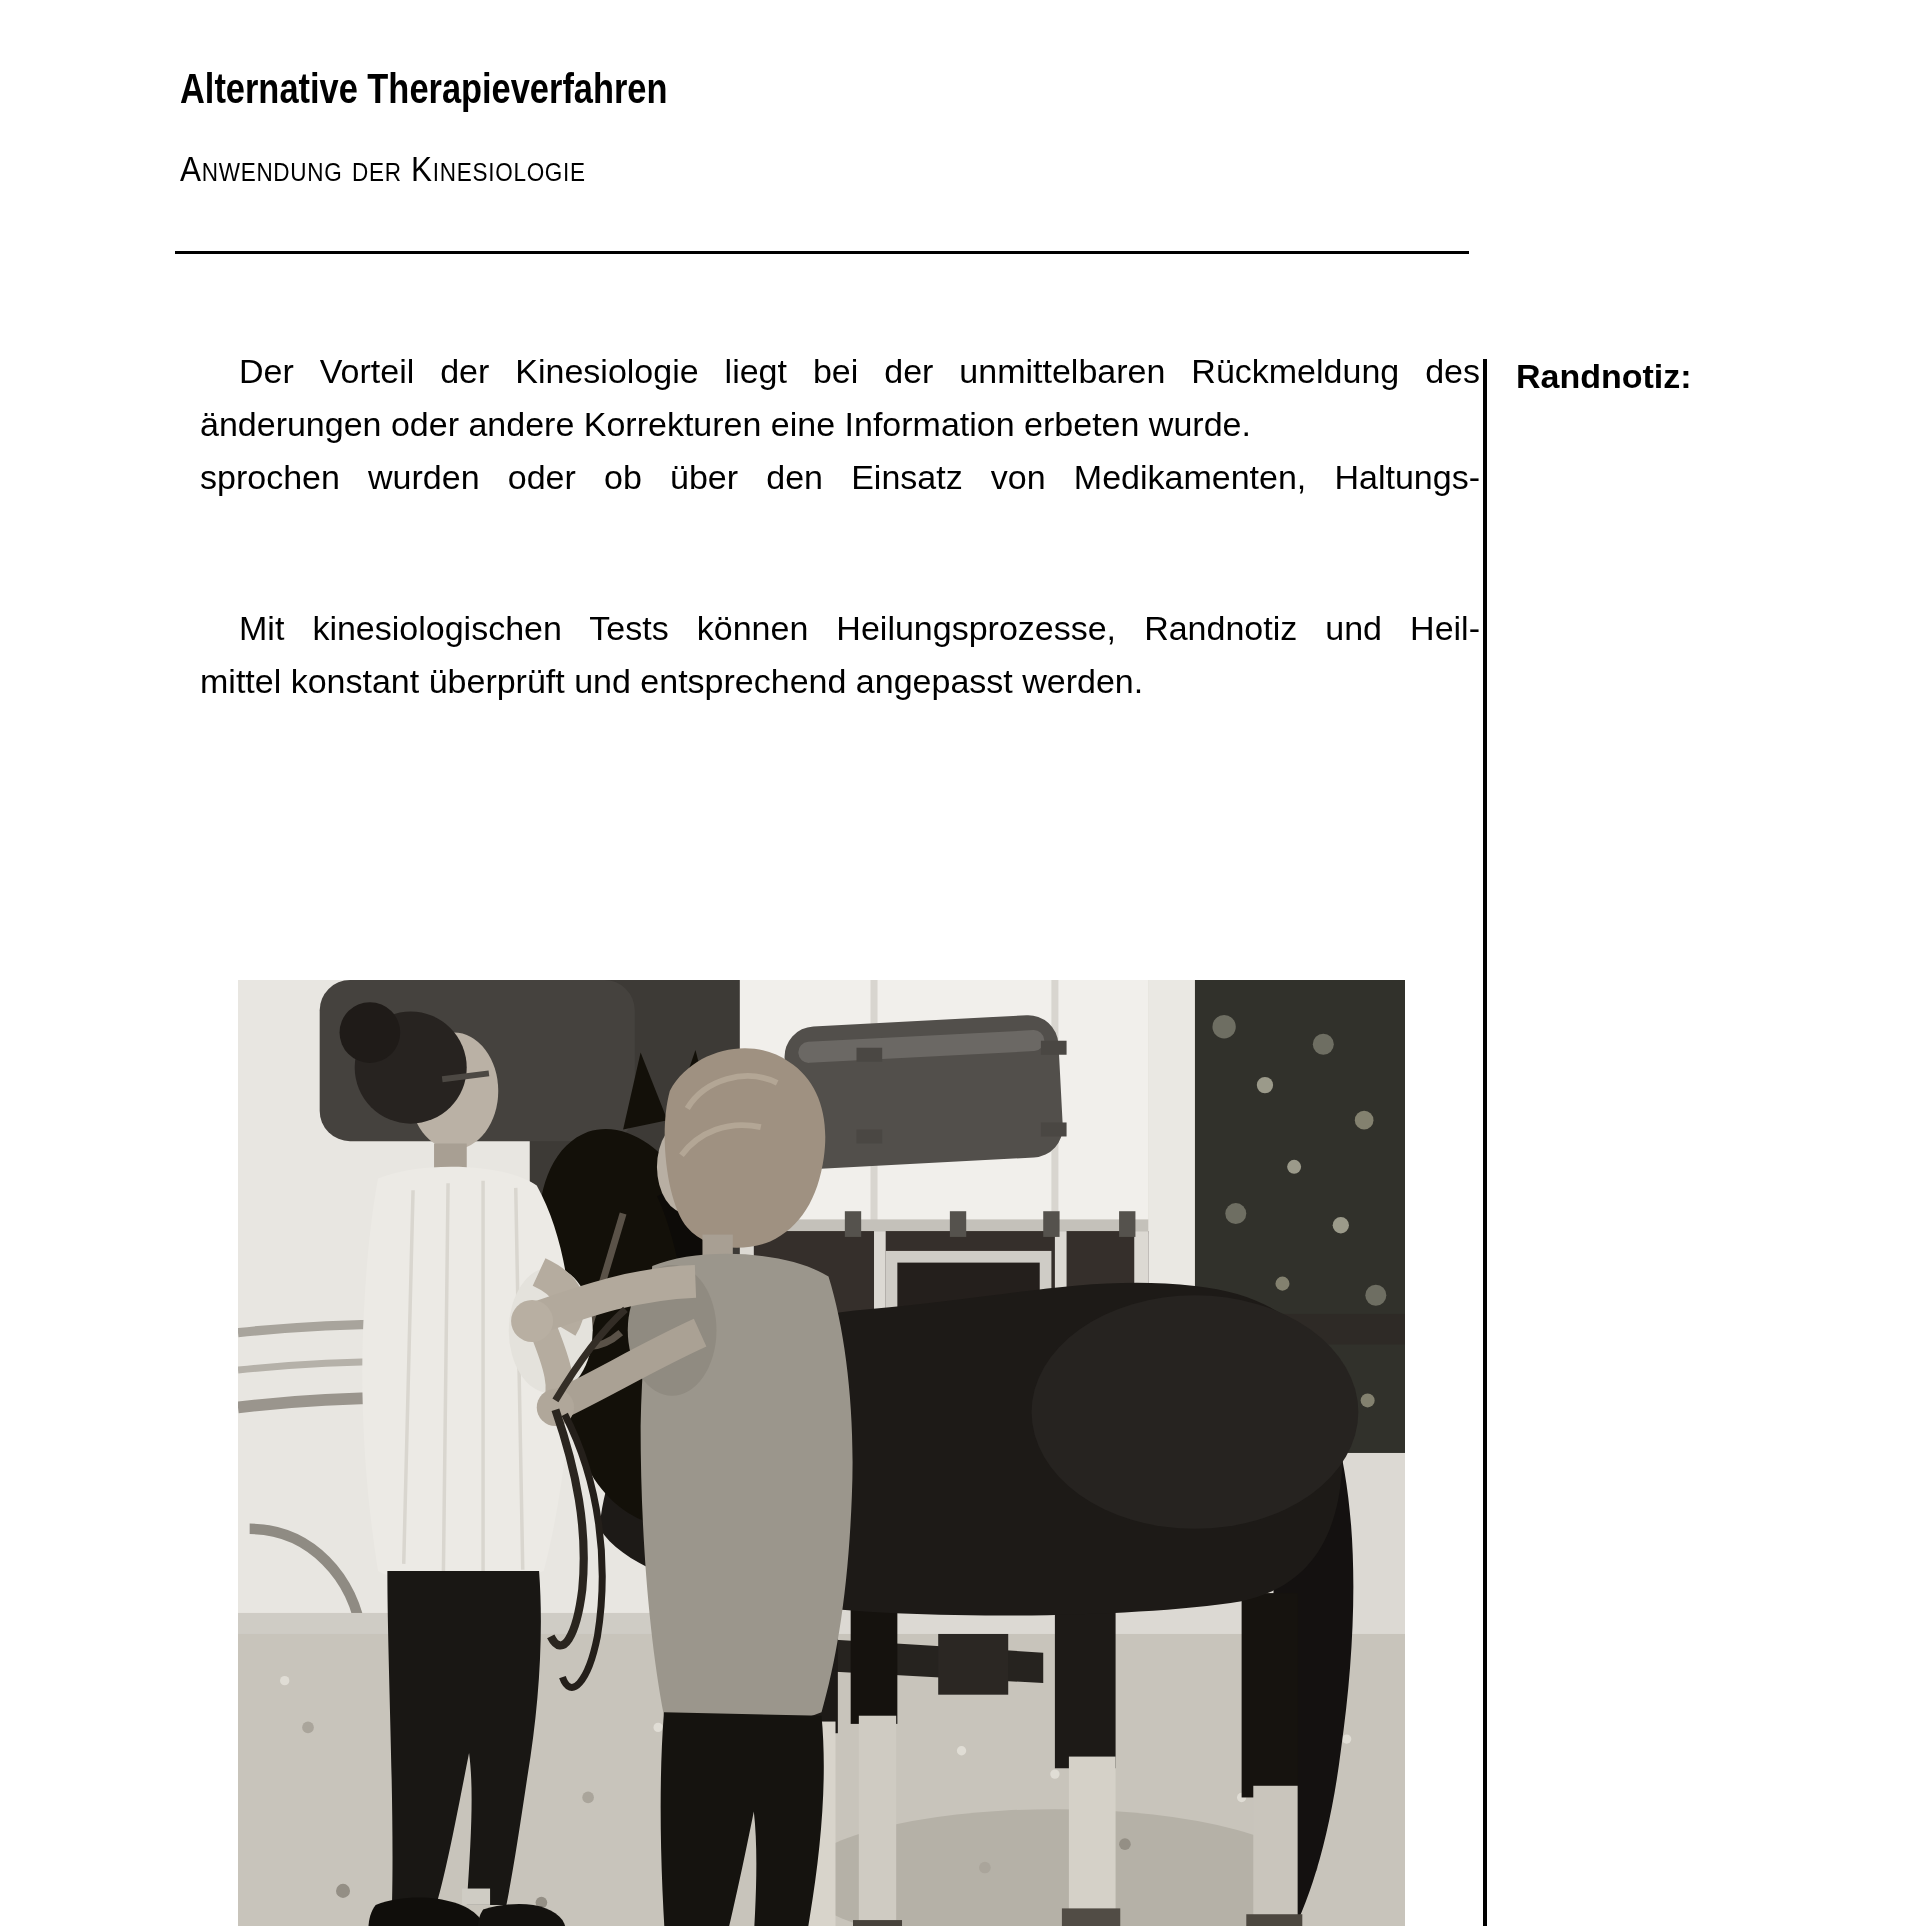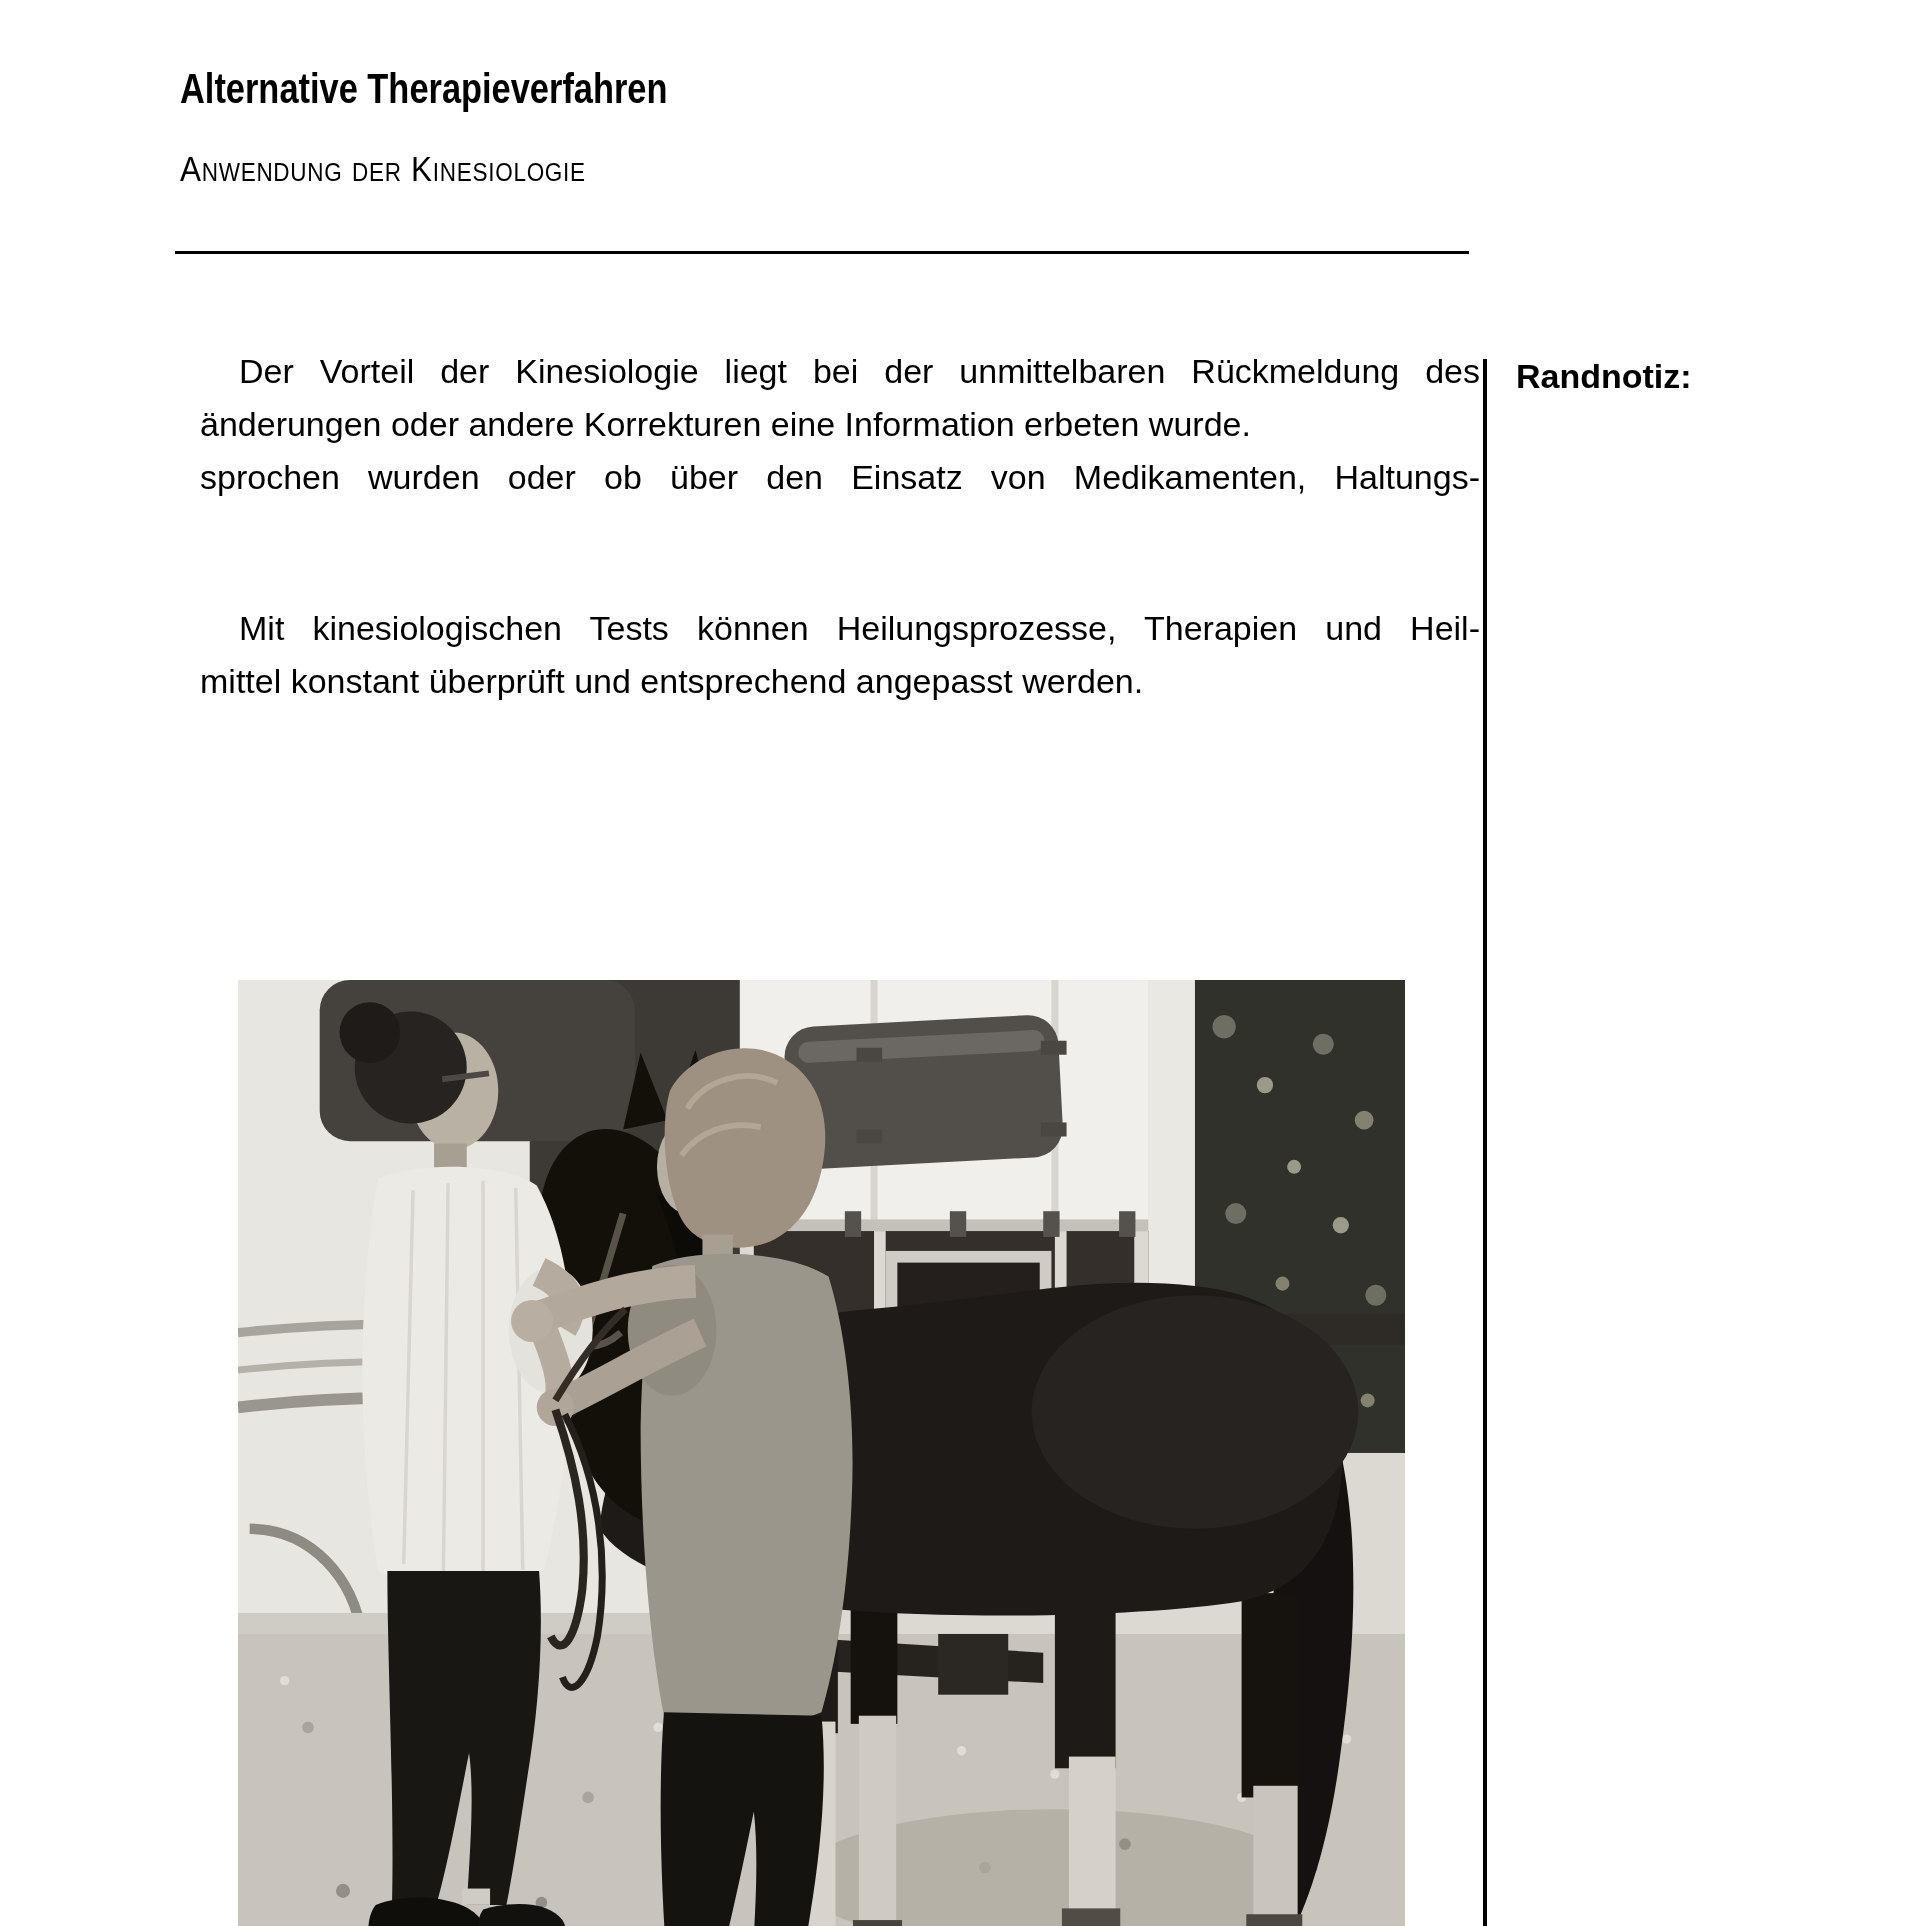--- a/index.html
+++ b/index.html
@@ -65,21 +65,21 @@
   <div class="subtitle">Anwendung der Kinesiologie</div>
   <div class="hrule"></div>
 
   <div class="col para" id="para-1">
     <div class="line first">Der Vorteil der Kinesiologie liegt bei der unmittelbaren Rückmeldung des</div>
     <div class="line last">änderungen oder andere Korrekturen eine Information erbeten wurde.</div>
     <div class="line">sprochen wurden oder ob über den Einsatz von Medikamenten, Haltungs-</div>
   </div>
 
   <div class="col para" id="para-2">
-    <div class="line first">Mit kinesiologischen Tests können Heilungsprozesse, Therapien und Heil-</div>
+    <div class="line first">Mit kinesiologischen Tests können Heilungsprozesse, Randnotiz und Heil-</div>
     <div class="line last">mittel konstant überprüft und entsprechend angepasst werden.</div>
   </div>
 
   <div class="col para" id="para-3">
   </div>
 
   <figure class="photo" style="margin:0;">
     <svg viewBox="0 0 1000 888" preserveAspectRatio="none" role="img">
 
       <rect x="0" y="0" width="1000" height="888" fill="#dcd9d3"></rect>

